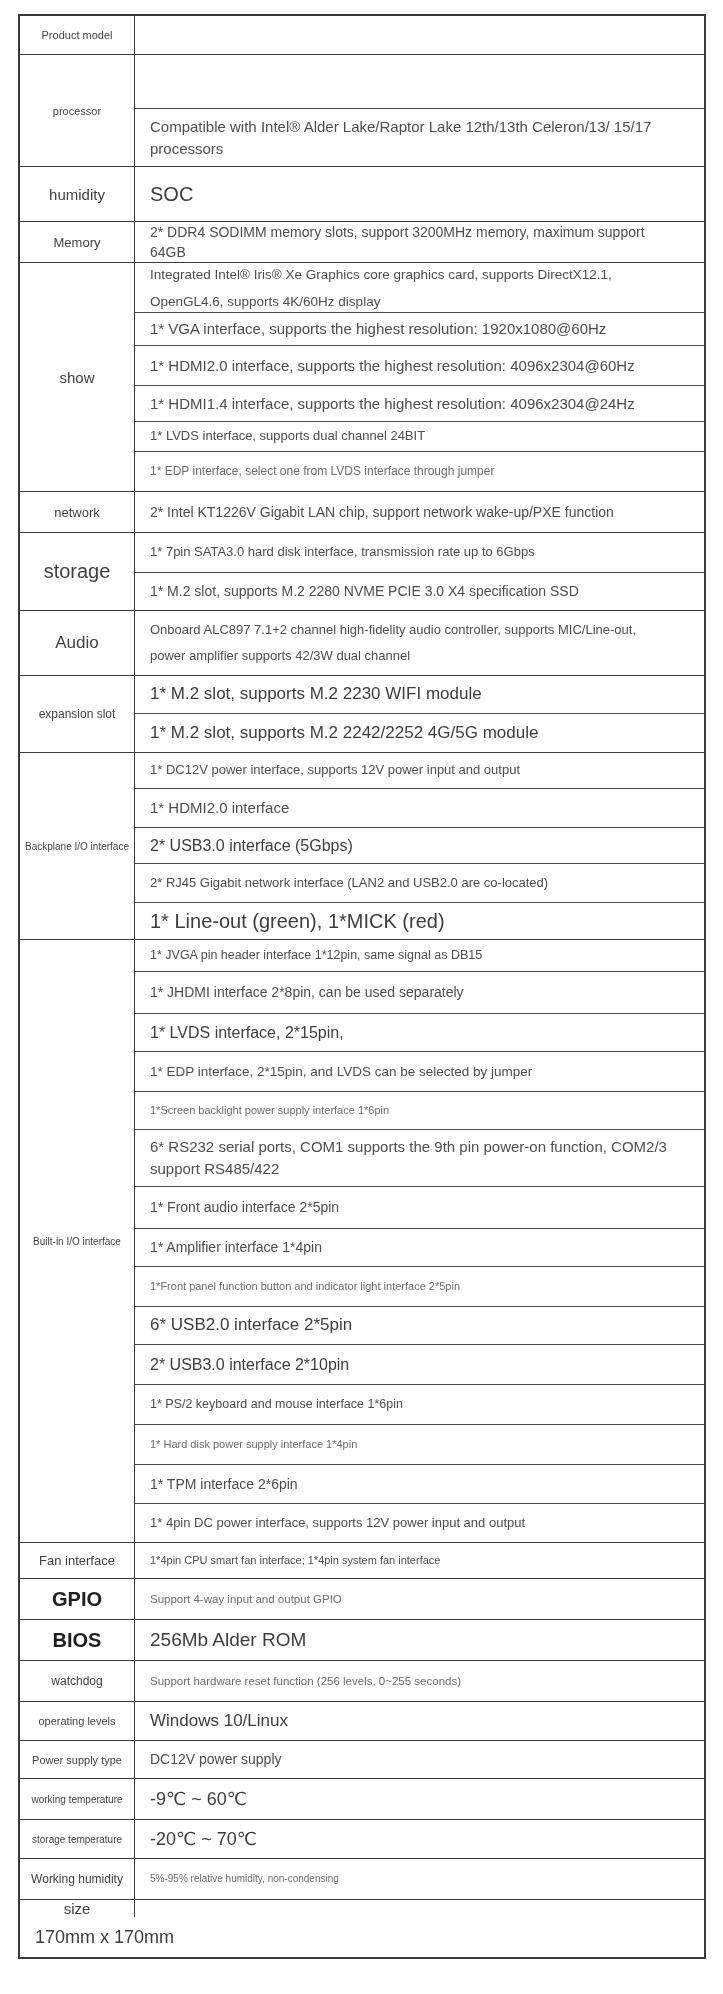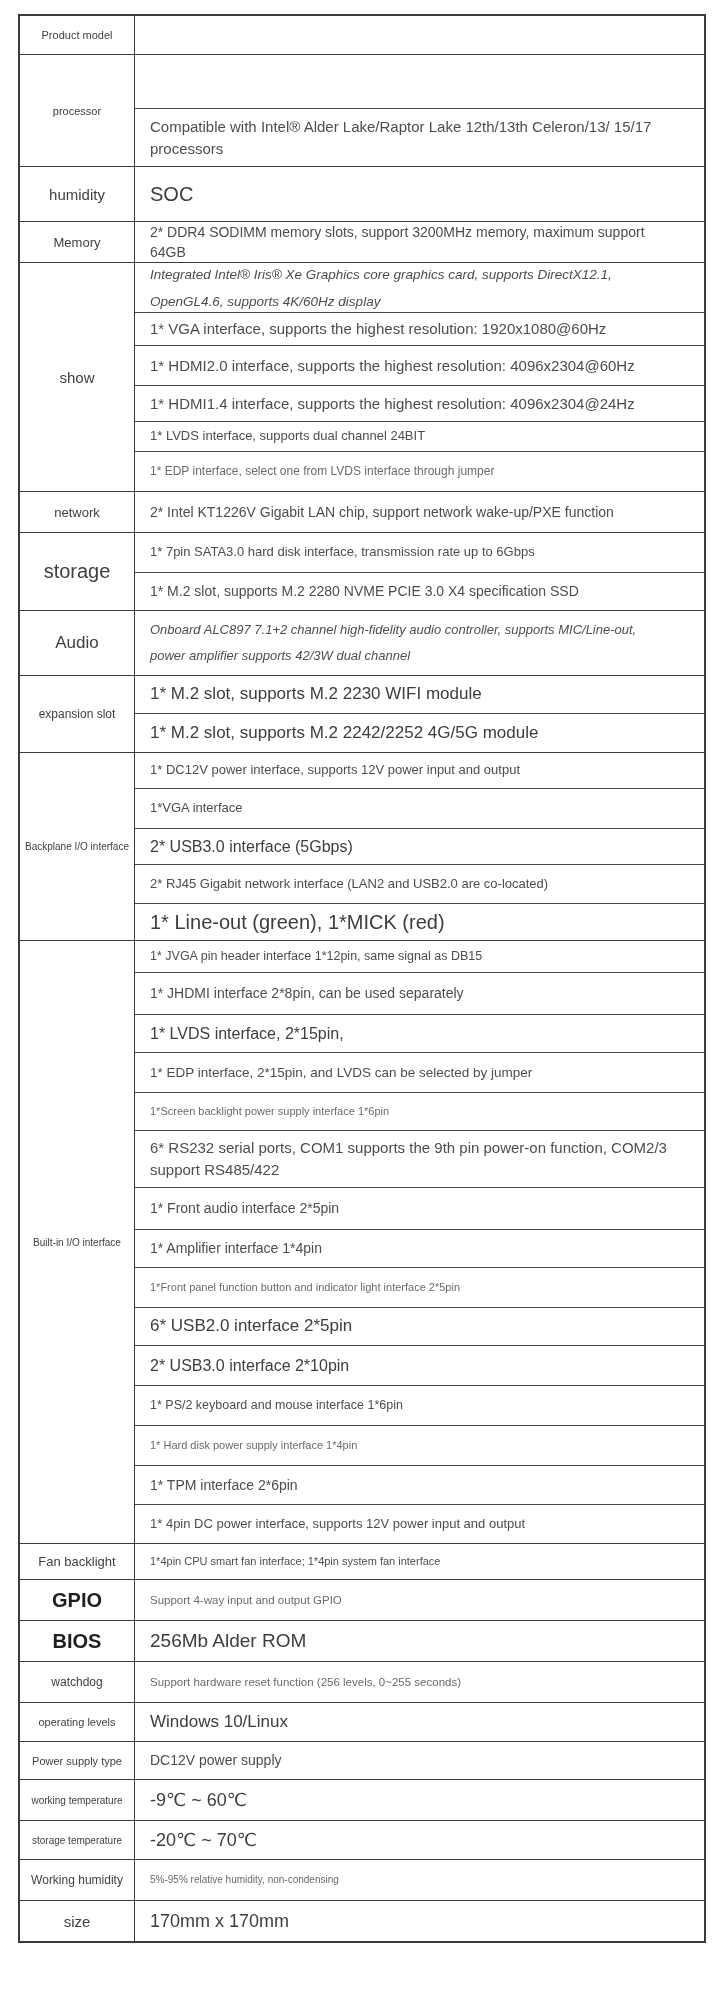--- a/index.html
+++ b/index.html
@@ -2,33 +2,33 @@
 <html><head>
 <meta charset="utf-8">
 <style>
   html,body{margin:0;padding:0;background:#ffffff;}
   body{width:723px;height:1994px;font-family:"Liberation Sans","DejaVu Sans",sans-serif;
        -webkit-font-smoothing:antialiased;}
   .page{position:relative;width:723px;height:1994px;background:#fff;}
   .spec-table{position:absolute;left:18px;top:14px;width:688px;
       border:2px solid #3a3a3a;box-sizing:border-box;background:#fff;}
   .row{display:flex;border-bottom:1.5px solid #3a3a3a;}
-  .row:last-child{border-bottom:none;}
+  .row:last-child{border-bottom:none;flex-direction:column;}
   .lbl{width:115px;flex-shrink:0;border-right:1.5px solid #3a3a3a;box-sizing:border-box;
       display:flex;align-items:center;justify-content:center;text-align:center;
       color:#3f3f3f;padding:0 3px;white-space:nowrap;}
   .cells{flex:1;display:flex;flex-direction:column;min-width:0;justify-content:flex-end;}
   .cell{display:flex;align-items:center;box-sizing:border-box;
       padding:0 24px 0 15px;border-bottom:1.4px solid #4a4a4a;
       color:#4d4d4d;line-height:1.45;}
   .cell:last-child{border-bottom:none;}
   .t-big{color:#3d3d3d;}
   .t-gray{color:#6b6b6b;}
   .b{font-weight:700;color:#1f1f1f;}
-  .lh-wide{line-height:2.0;font-style:italic;}
+  .lh-wide{line-height:2.0;}
 </style>
 </head>
 <body>
 
 <div class="page">
   <div class="spec-table">
 
     <div class="row">
       <div class="lbl" style="font-size:11px">Product model</div>
       <div class="cells">
@@ -97,21 +97,21 @@
       <div class="cells">
         <div class="cell t-big" style="height:38px;font-size:17px">1* M.2 slot, supports M.2 2230 WIFI module</div>
         <div class="cell t-big" style="height:38px;font-size:17px">1* M.2 slot, supports M.2 2242/2252 4G/5G module</div>
       </div>
     </div>
 
     <div class="row">
       <div class="lbl" style="font-size:10px">Backplane I/O interface</div>
       <div class="cells">
         <div class="cell" style="height:36px;font-size:13px">1* DC12V power interface, supports 12V power input and output</div>
-        <div class="cell" style="height:40px;font-size:13px">1*VGA interface</div>
+        <div class="cell" style="height:39px;font-size:15px">1* HDMI2.0 interface</div>
         <div class="cell t-big" style="height:36px;font-size:16px">2* USB3.0 interface (5Gbps)</div>
         <div class="cell" style="height:39px;font-size:13px">2* RJ45 Gigabit network interface (LAN2 and USB2.0 are co-located)</div>
         <div class="cell t-big" style="height:36px;font-size:20px">1* Line-out (green), 1*MICK (red)</div>
       </div>
     </div>
 
     <div class="row">
       <div class="lbl" style="font-size:10px">Built-in I/O interface</div>
       <div class="cells">
         <div class="cell" style="height:32px;font-size:12.5px">1* JVGA pin header interface 1*12pin, same signal as DB15</div>
@@ -126,21 +126,21 @@
         <div class="cell t-big" style="height:38px;font-size:17px">6* USB2.0 interface 2*5pin</div>
         <div class="cell t-big" style="height:40px;font-size:16px">2* USB3.0 interface 2*10pin</div>
         <div class="cell" style="height:40px;font-size:12.5px">1* PS/2 keyboard and mouse interface 1*6pin</div>
         <div class="cell t-gray" style="height:40px;font-size:11px">1* Hard disk power supply interface 1*4pin</div>
         <div class="cell" style="height:39px;font-size:14px">1* TPM interface 2*6pin</div>
         <div class="cell" style="height:38px;font-size:13px">1* 4pin DC power interface, supports 12V power input and output</div>
       </div>
     </div>
 
     <div class="row">
-      <div class="lbl" style="font-size:13px">Fan backlight</div>
+      <div class="lbl" style="font-size:13px">Fan interface</div>
       <div class="cells">
         <div class="cell" style="height:35px;font-size:11px">1*4pin CPU smart fan interface; 1*4pin system fan interface</div>
       </div>
     </div>
 
     <div class="row">
       <div class="lbl b" style="font-size:20px">GPIO</div>
       <div class="cells">
         <div class="cell t-gray" style="height:40px;font-size:11.5px">Support 4-way input and output GPIO</div>
       </div>

